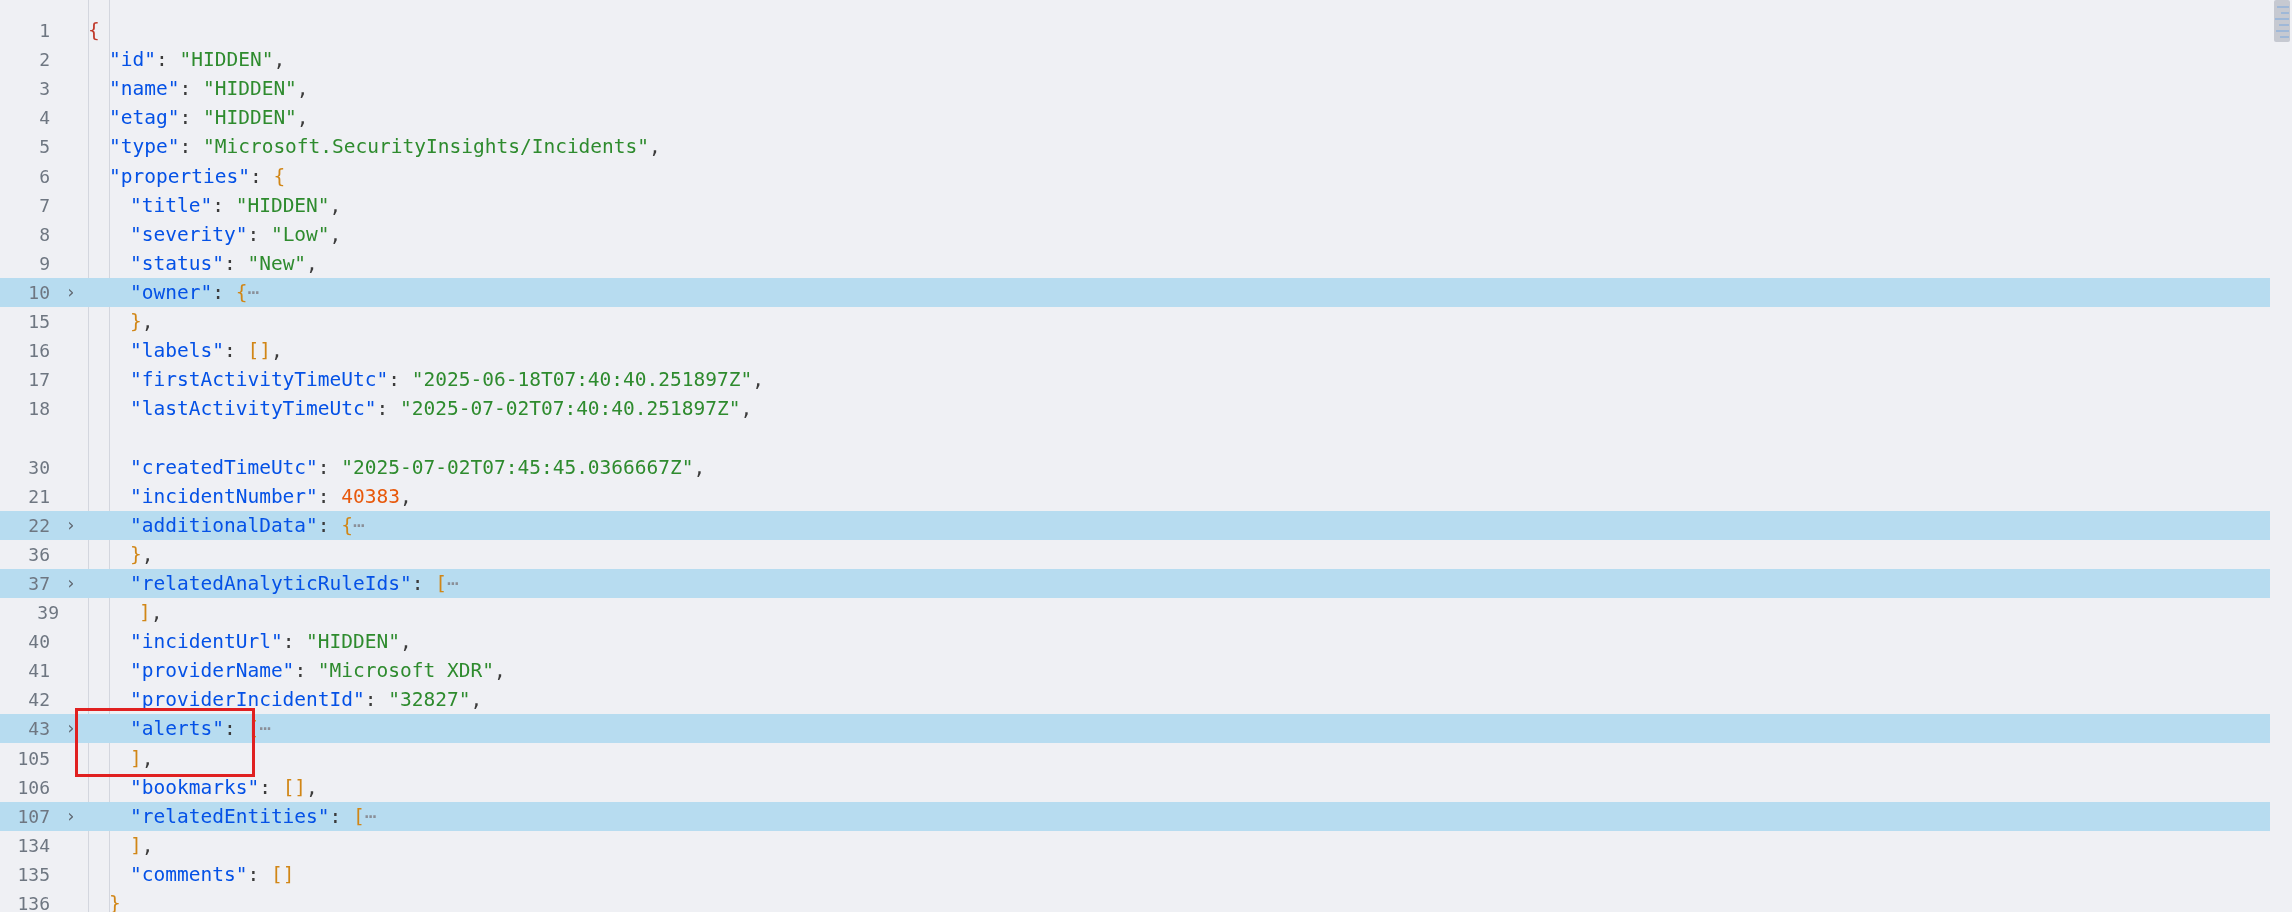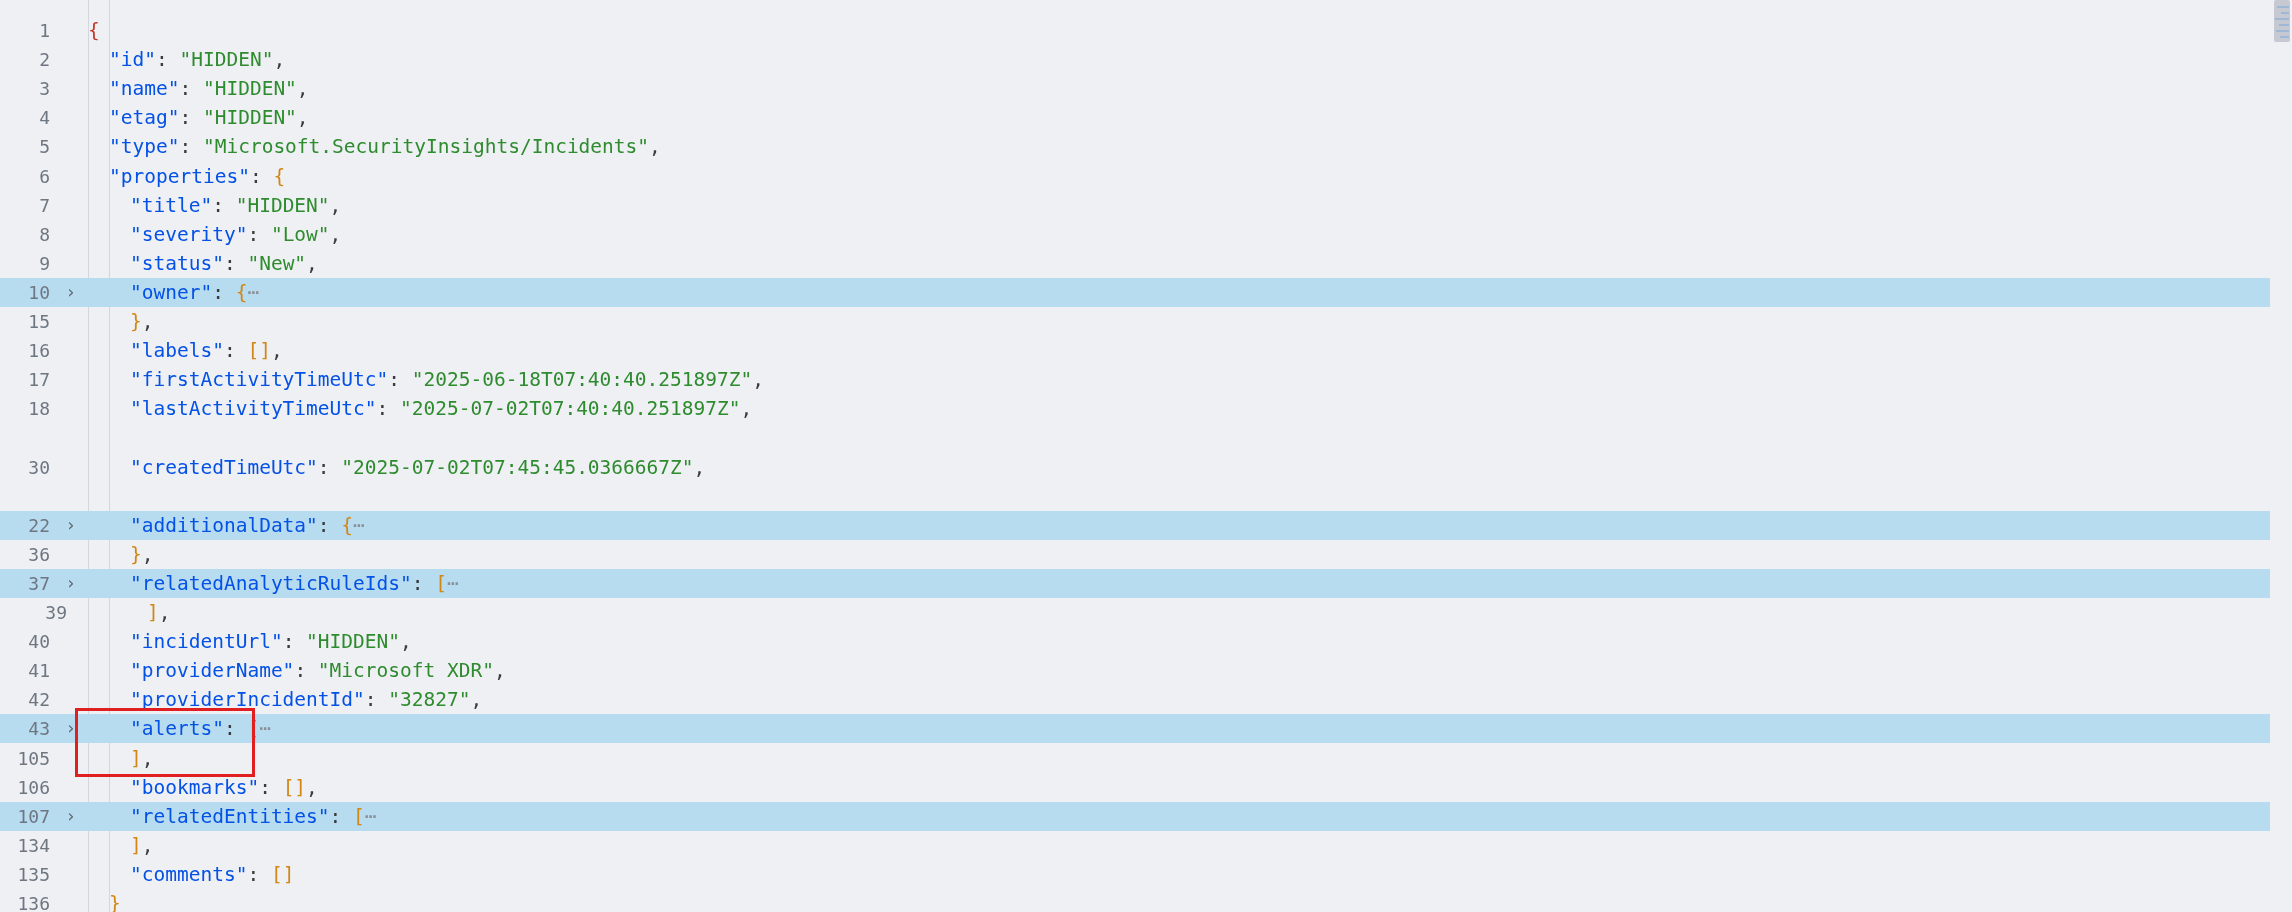--- a/index.html
+++ b/index.html
@@ -147,24 +147,25 @@
       <div class="line" style="position: absolute; left: 0px; right: 0px; top: 161.5px;"><span class="gutter-num">6</span><span class="code-text" style="left: 109px;"><span class="k">"properties"</span><span class="p">: </span><span class="b">{</span></span></div>
       <div class="line" style="position: absolute; left: 0px; right: 0px; top: 190.6px;"><span class="gutter-num">7</span><span class="code-text" style="left: 130px;"><span class="k">"title"</span><span class="p">: </span><span class="s">"HIDDEN"</span><span class="p">,</span></span></div>
       <div class="line" style="position: absolute; left: 0px; right: 0px; top: 219.7px;"><span class="gutter-num">8</span><span class="code-text" style="left: 130px;"><span class="k">"severity"</span><span class="p">: </span><span class="s">"Low"</span><span class="p">,</span></span></div>
       <div class="line" style="position: absolute; left: 0px; right: 0px; top: 248.8px;"><span class="gutter-num">9</span><span class="code-text" style="left: 130px;"><span class="k">"status"</span><span class="p">: </span><span class="s">"New"</span><span class="p">,</span></span></div>
       <div class="line highlight" style="position: absolute; left: 0px; right: 0px; top: 277.9px;"><span class="gutter-num">10</span><span class="chevron">›</span><span class="code-text" style="left: 130px;"><span class="k">"owner"</span><span class="p">: </span><span class="b">{</span><span class="el">⋯</span></span></div>
       <div class="line" style="position: absolute; left: 0px; right: 0px; top: 307px;"><span class="gutter-num">15</span><span class="code-text" style="left: 130px;"><span class="b">}</span><span class="p">,</span></span></div>
       <div class="line" style="position: absolute; left: 0px; right: 0px; top: 336.1px;"><span class="gutter-num">16</span><span class="code-text" style="left: 130px;"><span class="k">"labels"</span><span class="p">: </span><span class="b">[]</span><span class="p">,</span></span></div>
       <div class="line" style="position: absolute; left: 0px; right: 13px; top: 365.2px;"><span class="gutter-num">17</span><span class="code-text" style="left: 130px;"><span class="k">"firstActivityTimeUtc"</span><span class="p">: </span><span class="s">"2025-06-18T07:40:40.251897Z"</span><span class="p">,</span></span></div>
       <div class="line" style="position: absolute; left: 0px; right: 0px; top: 394.3px;"><span class="gutter-num">18</span><span class="code-text" style="left: 130px;"><span class="k">"lastActivityTimeUtc"</span><span class="p">: </span><span class="s">"2025-07-02T07:40:40.251897Z"</span><span class="p">,</span></span></div>
       <div class="line" style="position: absolute; left: 0px; right: 0px; top: 452.5px;"><span class="gutter-num">30</span><span class="code-text" style="left: 130px;"><span class="k">"createdTimeUtc"</span><span class="p">: </span><span class="s">"2025-07-02T07:45:45.0366667Z"</span><span class="p">,</span></span></div>
+      <div class="line" style="position: absolute; left: 0px; right: 0px; top: 481.6px;"><span class="gutter-num">21</span><span class="code-text" style="left: 130px;"><span class="k">"incidentNumber"</span><span class="p">: </span><span class="n">40383</span><span class="p">,</span></span></div>
       <div class="line highlight" style="position: absolute; left: 0px; right: 0px; top: 510.7px;"><span class="gutter-num">22</span><span class="chevron">›</span><span class="code-text" style="left: 130px;"><span class="k">"additionalData"</span><span class="p">: </span><span class="b">{</span><span class="el">⋯</span></span></div>
       <div class="line" style="position: absolute; left: 0px; right: 0px; top: 539.8px;"><span class="gutter-num">36</span><span class="code-text" style="left: 130px;"><span class="b">}</span><span class="p">,</span></span></div>
       <div class="line highlight" style="position: absolute; left: 0px; right: 0px; top: 568.9px;"><span class="gutter-num">37</span><span class="chevron">›</span><span class="code-text" style="left: 130px;"><span class="k">"relatedAnalyticRuleIds"</span><span class="p">: </span><span class="b">[</span><span class="el">⋯</span></span></div>
-      <div class="line" style="position: absolute; left: 17px; right: 0px; top: 598px;"><span class="gutter-num">39</span><span class="code-text" style="left: 130px;"><span class="b">]</span><span class="p">,</span></span></div>
+      <div class="line" style="position: absolute; left: 9px; right: 0px; top: 598px;"><span class="gutter-num">39</span><span class="code-text" style="left: 130px;"><span class="b">]</span><span class="p">,</span></span></div>
       <div class="line" style="position: absolute; left: 0px; right: 11px; top: 627.1px;"><span class="gutter-num">40</span><span class="code-text" style="left: 130px;"><span class="k">"incidentUrl"</span><span class="p">: </span><span class="s">"HIDDEN"</span><span class="p">,</span></span></div>
       <div class="line" style="position: absolute; left: 0px; right: 0px; top: 656.2px;"><span class="gutter-num">41</span><span class="code-text" style="left: 130px;"><span class="k">"providerName"</span><span class="p">: </span><span class="s">"Microsoft XDR"</span><span class="p">,</span></span></div>
       <div class="line" style="position: absolute; left: 0px; right: 0px; top: 685.3px;"><span class="gutter-num">42</span><span class="code-text" style="left: 130px;"><span class="k">"providerIncidentId"</span><span class="p">: </span><span class="s">"32827"</span><span class="p">,</span></span></div>
       <div class="line highlight" style="position: absolute; left: 0px; right: 0px; top: 714.4px;"><span class="gutter-num">43</span><span class="chevron">›</span><span class="code-text" style="left: 130px;"><span class="k">"alerts"</span><span class="p">: </span><span class="b">[</span><span class="el">⋯</span></span></div>
       <div class="line" style="position: absolute; left: 0px; right: 0px; top: 743.5px;"><span class="gutter-num">105</span><span class="code-text" style="left: 130px;"><span class="b">]</span><span class="p">,</span></span></div>
       <div class="line" style="position: absolute; left: 0px; right: 0px; top: 772.6px;"><span class="gutter-num">106</span><span class="code-text" style="left: 130px;"><span class="k">"bookmarks"</span><span class="p">: </span><span class="b">[]</span><span class="p">,</span></span></div>
       <div class="line highlight" style="position: absolute; left: 0px; right: 0px; top: 801.7px;"><span class="gutter-num">107</span><span class="chevron">›</span><span class="code-text" style="left: 130px;"><span class="k">"relatedEntities"</span><span class="p">: </span><span class="b">[</span><span class="el">⋯</span></span></div>
       <div class="line" style="position: absolute; left: 0px; right: 0px; top: 830.8px;"><span class="gutter-num">134</span><span class="code-text" style="left: 130px;"><span class="b">]</span><span class="p">,</span></span></div>
       <div class="line" style="position: absolute; left: 0px; right: 0px; top: 859.9px;"><span class="gutter-num">135</span><span class="code-text" style="left: 130px;"><span class="k">"comments"</span><span class="p">: </span><span class="b">[]</span></span></div>
       <div class="line" style="position: absolute; left: 0px; right: 0px; top: 889px;"><span class="gutter-num">136</span><span class="code-text" style="left: 109px;"><span class="b">}</span></span></div>

